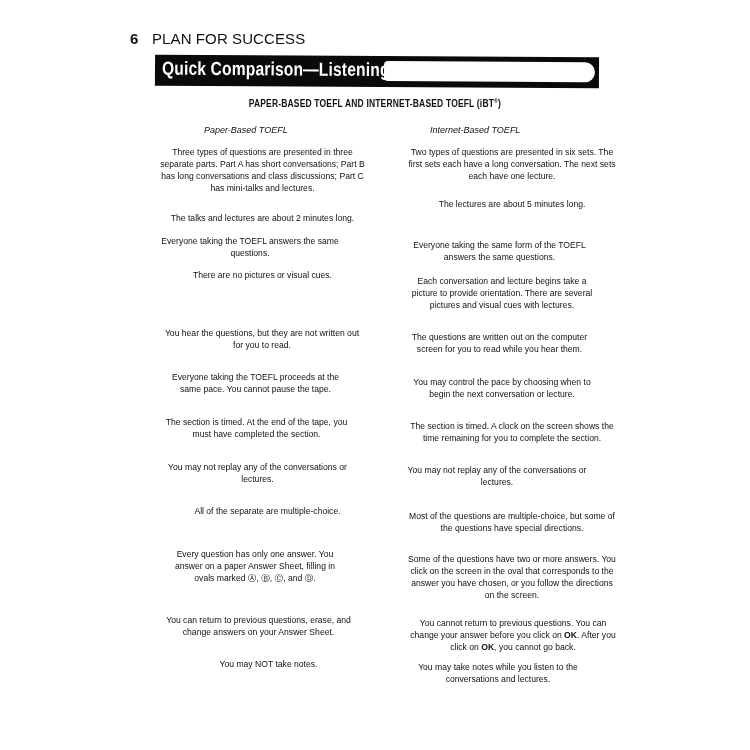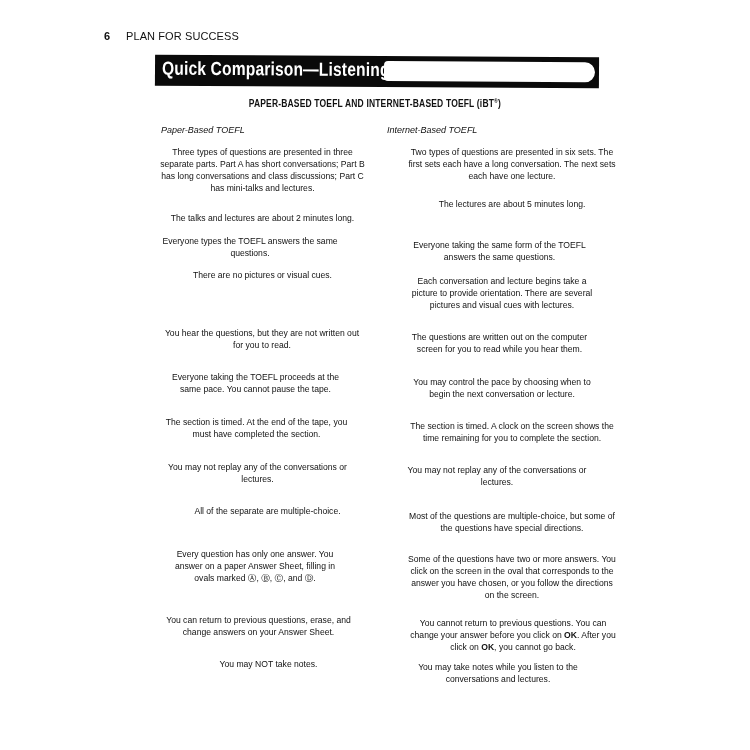--- a/index.html
+++ b/index.html
@@ -1,40 +1,40 @@
 <!DOCTYPE html>
 <html><head>
   <meta charset="utf-8">
   <style>
     html, body { margin: 0; padding: 0; }
     body {
       width: 750px; height: 750px; background: #ffffff; position: relative; overflow: hidden;
       font-family: "Liberation Sans", sans-serif; color: #111;
     }
-    .running-head { position: absolute; top: 30px; left: 104px; font-size: 11px; letter-spacing: 0.1px; }
+    .running-head { position: absolute; top: 30px; left: 130px; font-size: 15px; letter-spacing: 0.1px; }
     .running-head .pnum { font-weight: bold; display: inline-block; width: 22px; }
     .banner {
       position: absolute; left: 155px; top: 56px; width: 444px; height: 31px;
       background: #0a0a0a; transform: rotate(0.35deg);
     }
     .banner .title {
       position: absolute; left: 7px; top: 3px; color: #fff;
       font-family: "Liberation Sans", sans-serif; font-weight: bold; font-size: 19px;
       transform: scaleX(0.82); transform-origin: left center; white-space: nowrap; letter-spacing: 0.2px;
     }
     .banner .whitebar {
       position: absolute; left: 229px; top: 5px; width: 211px; height: 20px;
       background: #fff; border-radius: 4px 10px 10px 4px;
     }
     .subtitle {
       position: absolute; top: 98px; left: 0; width: 750px; text-align: center;
       font-weight: bold; font-size: 10px; transform: scaleX(0.85); transform-origin: 374px center;
       letter-spacing: 0.2px;
     }
-    .col-head { position: absolute; top: 125px; font-style: italic; font-size: 9px; }
+    .col-head { position: absolute; top: 125px; font-style: italic; font-size: 9px; margin-left: 43px; }
     .cell { position: absolute; font-size: 8.6px; line-height: 12px; width: 205px; text-align: center; }
     .cell.right { width: 210px; margin-left: 20px; }
     .sup { font-size: 6px; vertical-align: super; }
   </style>
 </head>
 <body>
 
 <div class="running-head">
   <span class="pnum">6</span><span>PLAN FOR SUCCESS</span>
 </div>
@@ -50,21 +50,21 @@
 
 <div class="col-head" style="left:161px">Paper-Based TOEFL</div>
 <div class="col-head" style="left:387px">Internet-Based TOEFL</div>
 
 <div class="cell" style="left:160px;top:146px">Three types of questions are presented in three separate parts. Part A has short conversations; Part B has long conversations and class discussions; Part C has mini-talks and lectures.</div>
 <div class="cell right" style="left:387px;top:146px">Two types of questions are presented in six sets. The first sets each have a long conversation. The next sets each have one lecture.</div>
 
 <div class="cell" style="left:160px;top:212px">The talks and lectures are about 2 minutes long.</div>
 <div class="cell right" style="left:387px;top:198px">The lectures are about 5 minutes long.</div>
 
-<div class="cell" style="left:160px;top:235px;width:180px">Everyone types the TOEFL answers the same questions.</div>
+<div class="cell" style="left:160px;top:235px;width:180px">Everyone taking the TOEFL answers the same questions.</div>
 <div class="cell right" style="left:387px;top:239px;width:185px">Everyone taking the same form of the TOEFL answers the same questions.</div>
 
 <div class="cell" style="left:160px;top:269px">There are no pictures or visual cues.</div>
 <div class="cell right" style="left:387px;top:275px;width:190px">Each conversation and lecture begins take a picture to provide orientation. There are several pictures and visual cues with lectures.</div>
 
 <div class="cell" style="left:162px;top:327px;width:200px">You hear the questions, but they are not written out for you to read.</div>
 <div class="cell right" style="left:387px;top:331px;width:185px">The questions are written out on the computer screen for you to read while you hear them.</div>
 
 <div class="cell" style="left:163px;top:371px;width:185px">Everyone taking the TOEFL proceeds at the same pace. You cannot pause the tape.</div>
 <div class="cell right" style="left:387px;top:376px;width:190px">You may control the pace by choosing when to begin the next conversation or lecture.</div>

